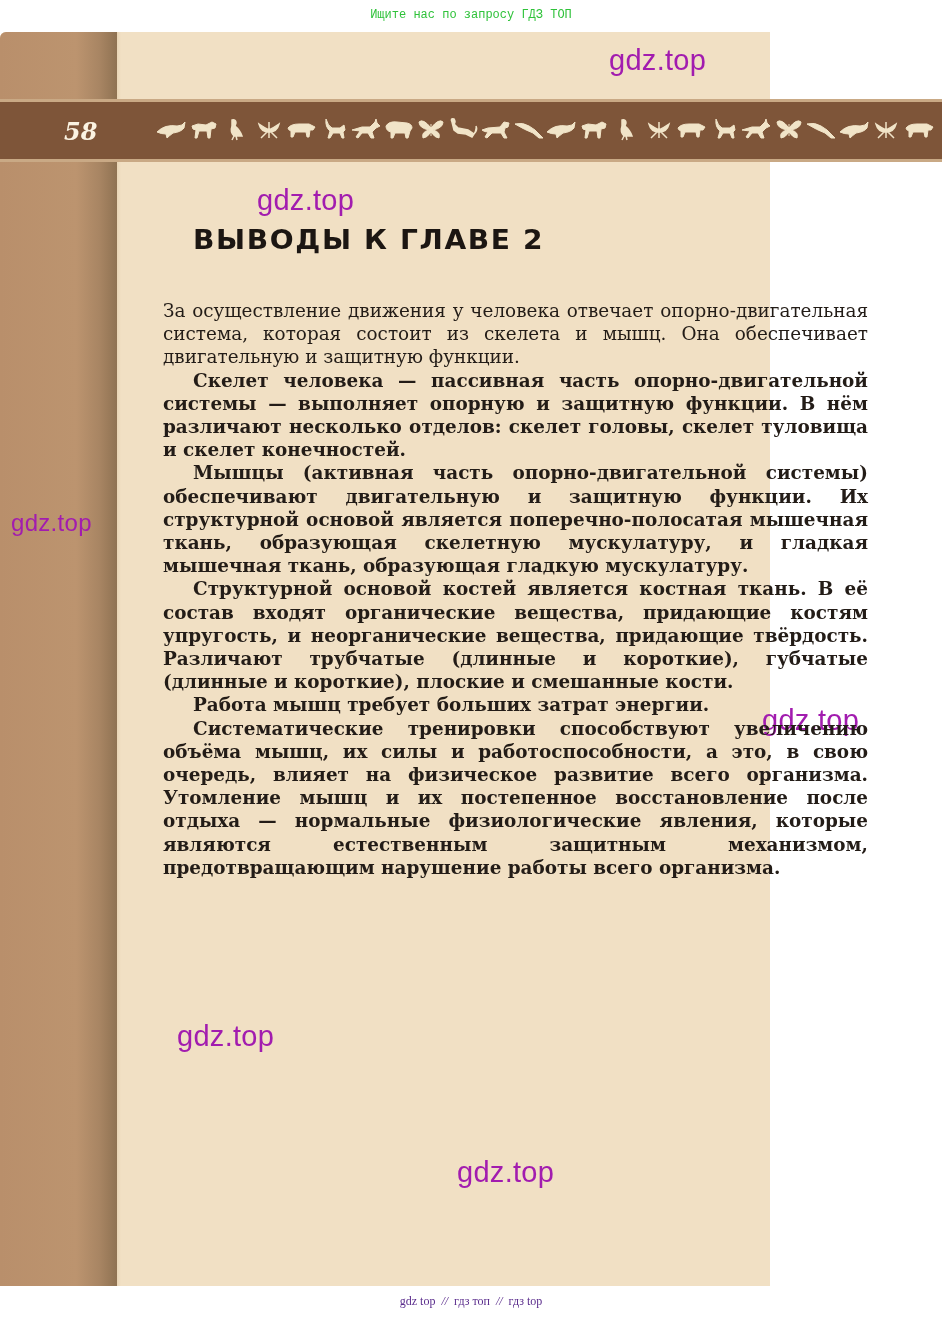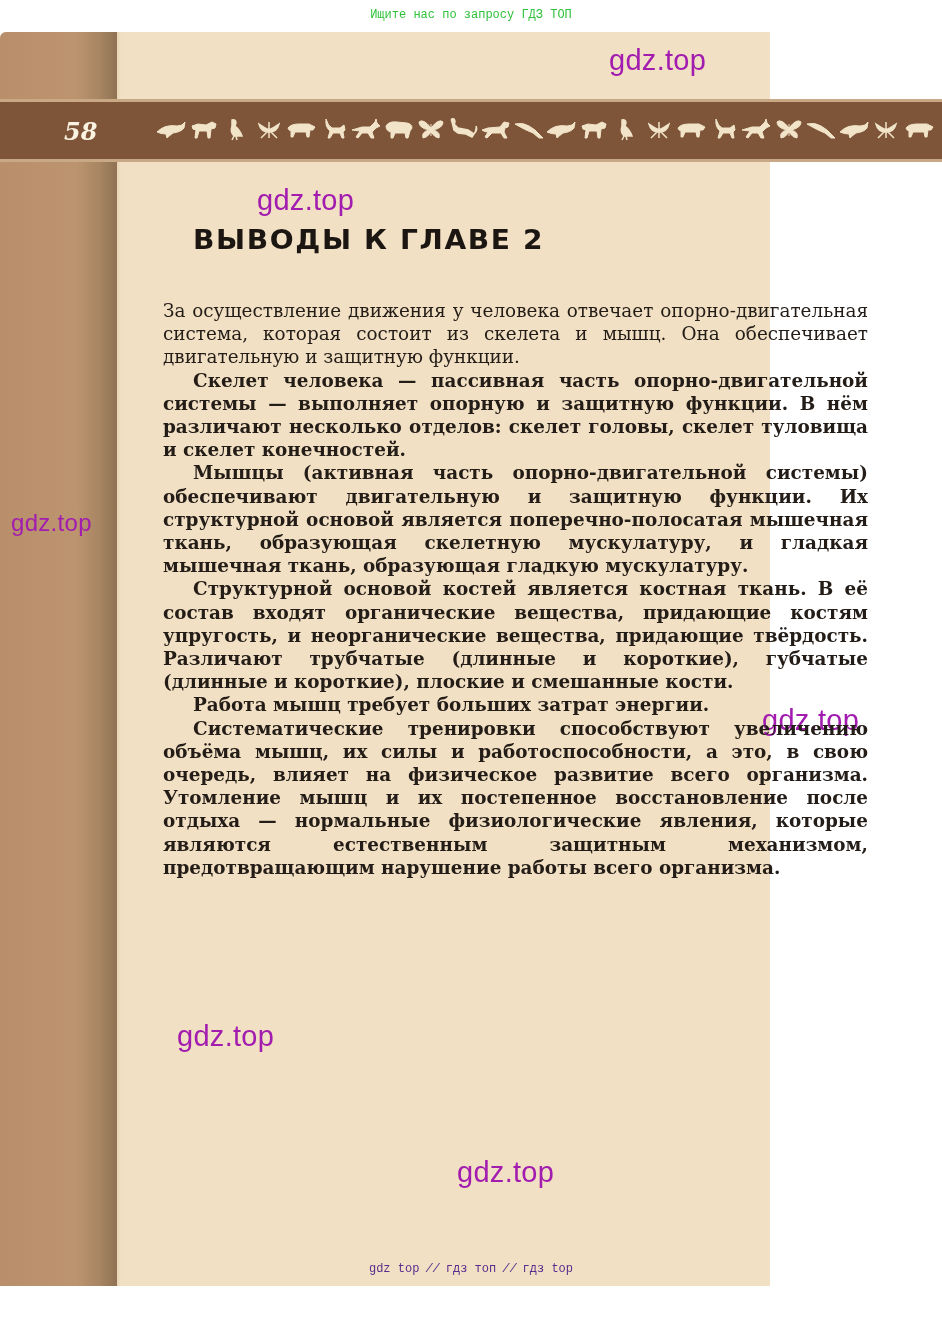--- a/index.html
+++ b/index.html
@@ -62,23 +62,23 @@
 
     .body-text {
       position: absolute; left: 163px; top: 280px; width: 705px;
       font-family: "DejaVu Serif", serif; font-size: 18.4px; line-height: 23.2px;
       color: #231c17; text-align: justify; margin-top: 19px;
     }
     .body-text p { margin: 0; text-indent: 0; hyphens: manual; }
     .body-text p.indent { text-indent: 30px; font-weight: bold; }
 
     .footer-links {
-      position: absolute; left: 0; top: 1258px; width: 942px; height: 22px;
+      position: absolute; left: 0; top: 1290px; width: 942px; height: 22px;
       text-align: center; font-size: 12px; line-height: 22px; color: #5a2c8c;
-      font-family: Liberation Mono, monospace;
+      font-family: Liberation Serif, serif;
     }
     .footer-links .sep { margin: 0 6px; font-style: italic; }
   </style>
 </head>
 <body>
 
 <div class="top-banner">Ищите нас по запросу ГДЗ ТОП</div>
 
 <div class="page">
   <div class="left-strip"></div>

